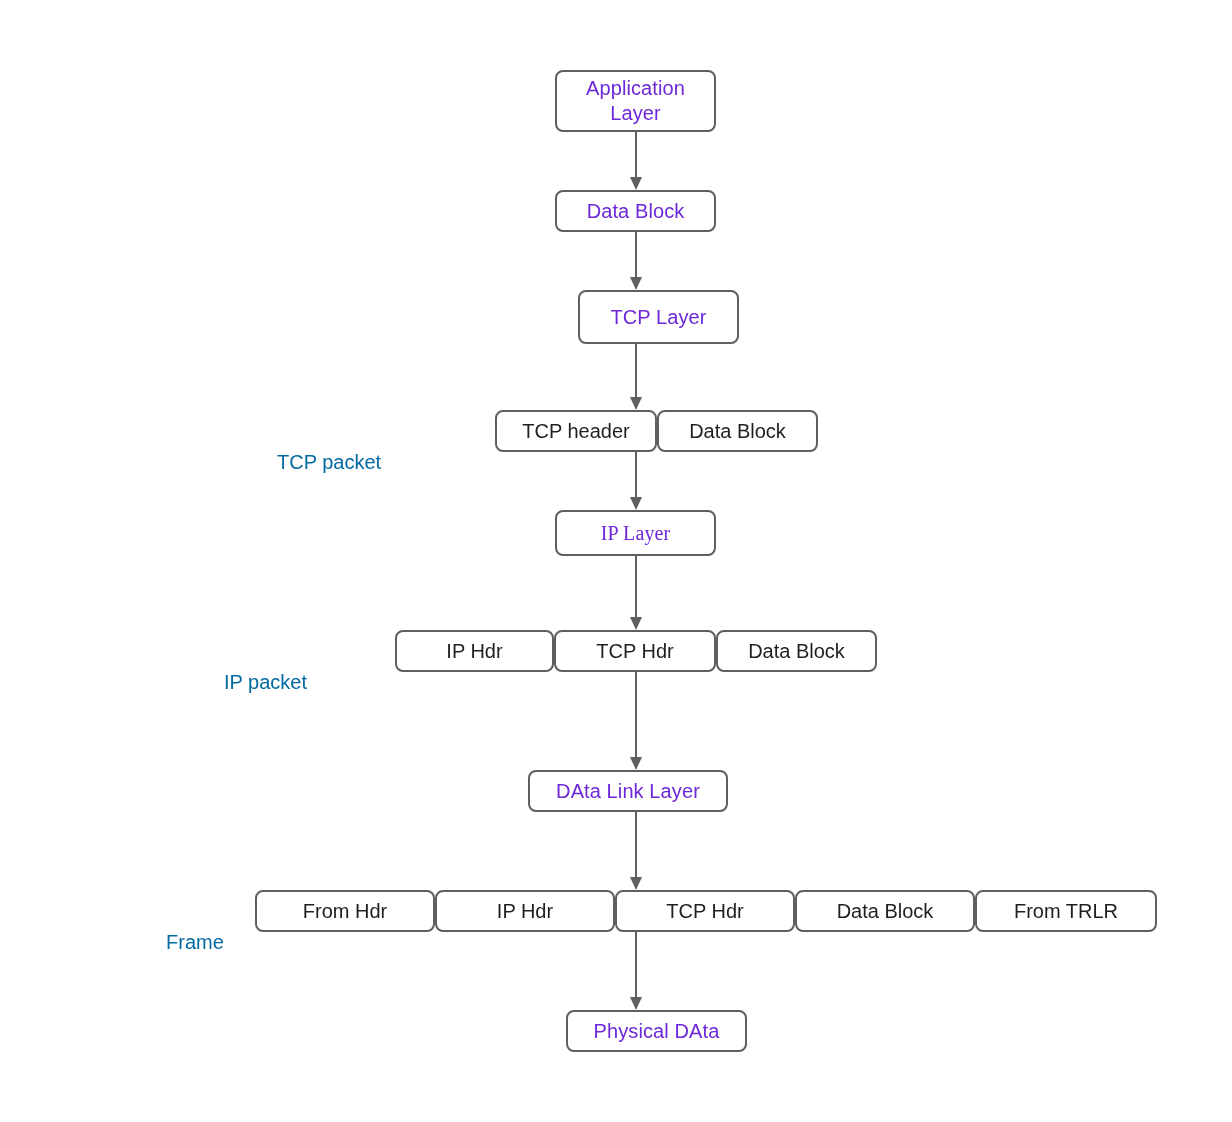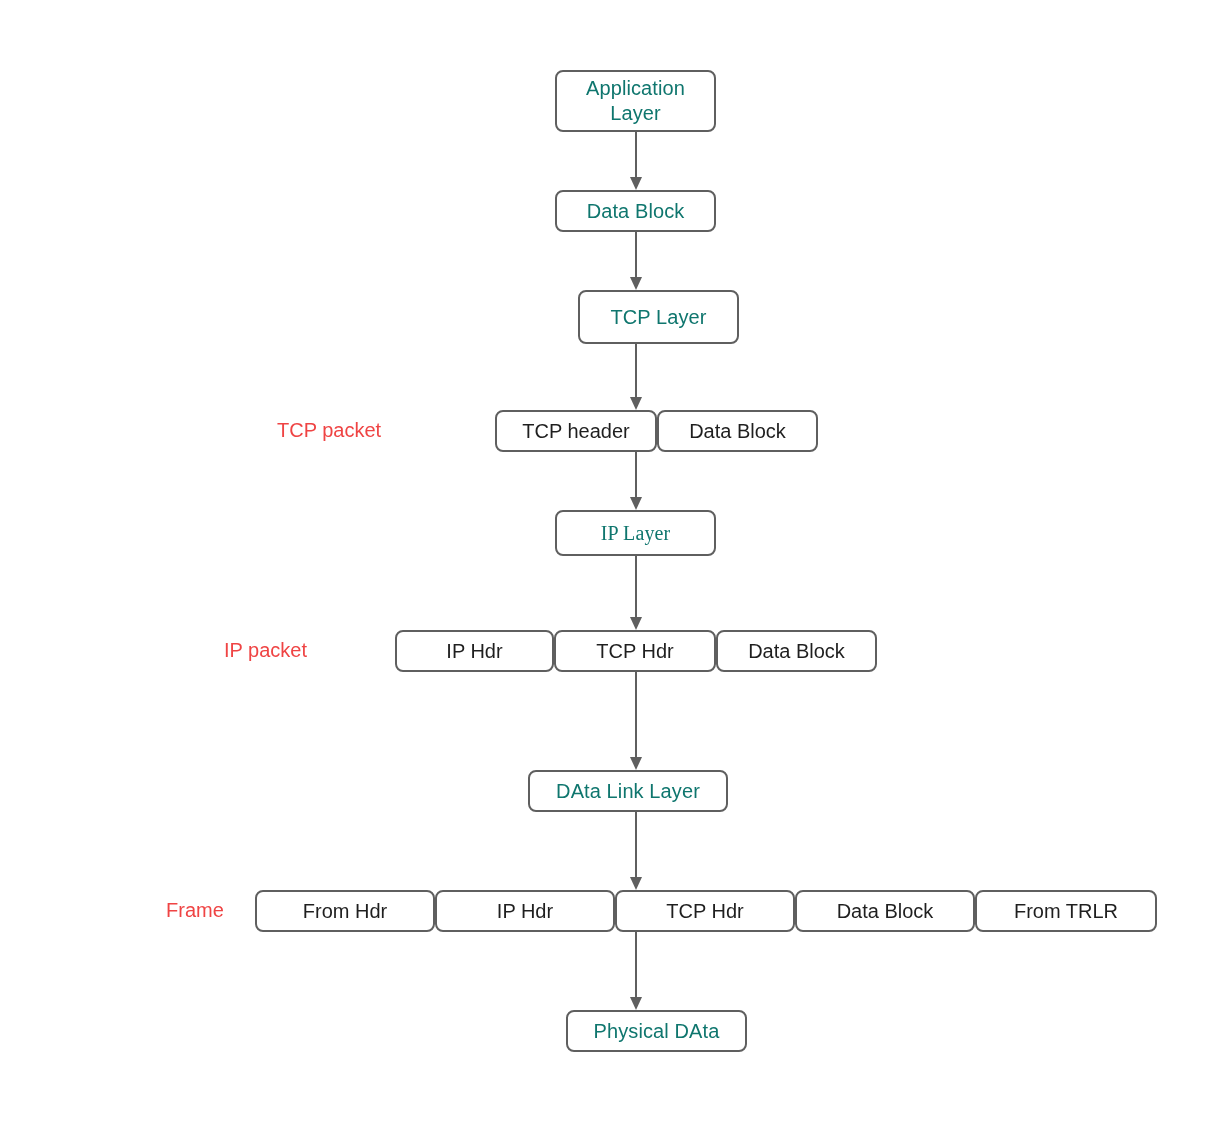--- a/index.html
+++ b/index.html
@@ -49,21 +49,21 @@
     box-sizing: border-box;
     background: #ffffff;
     border: 2px solid #5f5f5f;
     border-radius: 8px;
     display: flex;
     align-items: center;
     justify-content: center;
     text-align: center;
     font-size: 20px;
     line-height: 1.25;
-    color: #0f766e;
+    color: #6d28d9;
     letter-spacing: 0.1px;
     white-space: pre-line;
   }
   
   .strip {
     position: absolute;
     display: flex;
     align-items: stretch;
     text-align: right;
   }
@@ -75,23 +75,24 @@
     display: flex;
     align-items: center;
     justify-content: center;
     font-size: 20px;
     color: #1f1f1f;
     white-space: nowrap;
   }
   .row-label {
     position: absolute;
     font-size: 20px;
-    color: #ef4444;
+    color: #0369a1;
     white-space: nowrap;
     text-align: right;
+    margin-top: 32px;
   }
 </style>
 </head>
 <body>
 
 <div id="diagram-canvas">
     <div class="arrow" style="left: 636px; top: 132px; height: 58px;">
       <div class="shaft" style="height: 46px;"></div>
       <div class="head" style="top: 45px;"></div>
     </div>

